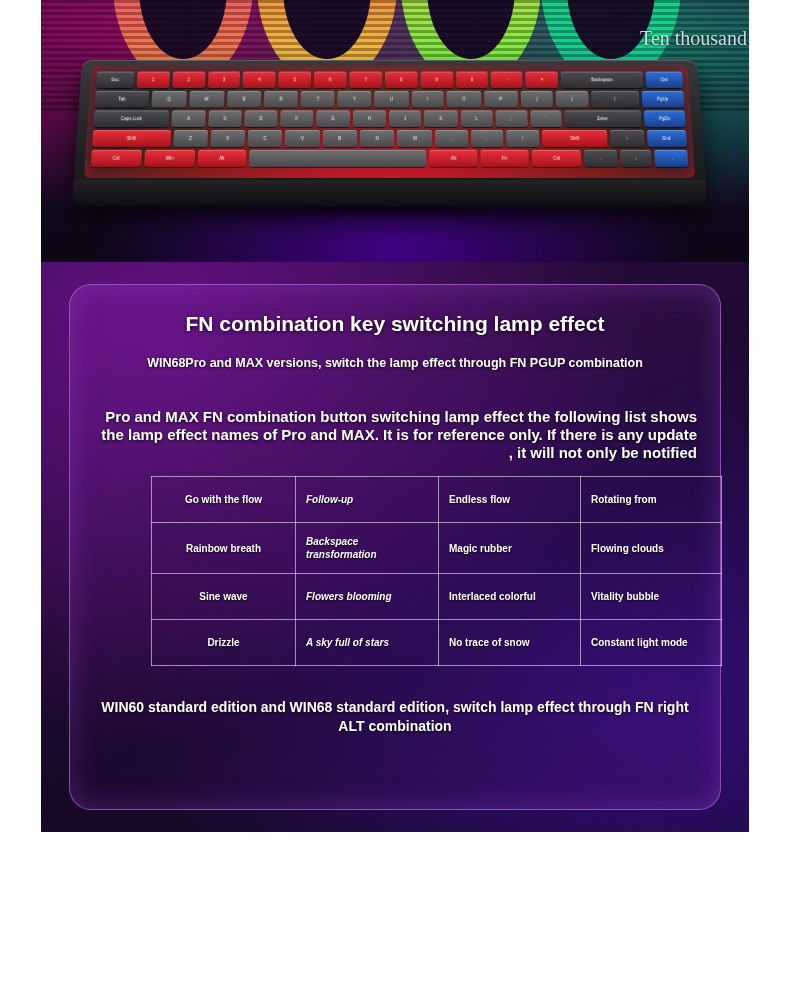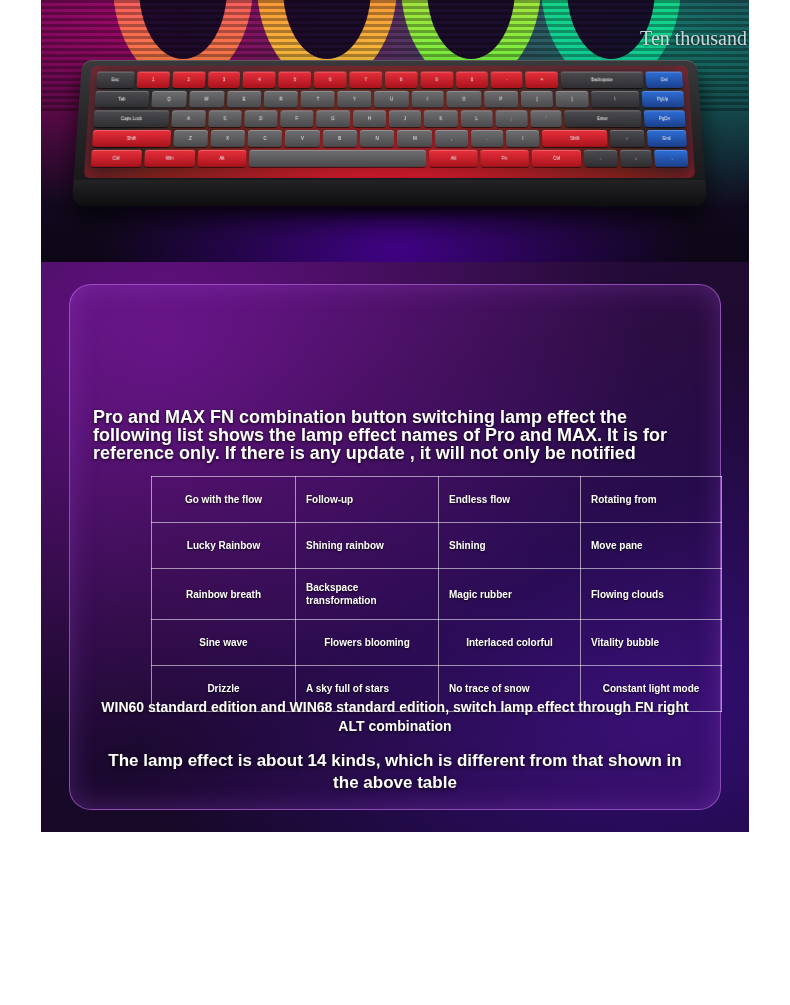--- a/index.html
+++ b/index.html
@@ -142,22 +142,22 @@
   .sub1, .sub2 {
     position: absolute; left: 0; right: 0; text-align: center;
     color: #ffffff; font-size: 12.5px; font-weight: bold;
     text-shadow: 0 1px 3px rgba(0,0,0,0.85);
   }
   .sub1 { top: 94px; }
   .sub2 { top: 122px; }
 
   .para {
     position: absolute; left: 52px; right: 52px; top: 146px;
-    text-align: left; color: #ffffff;
-    font-size: 18px; font-weight: bold; line-height: 18px;
+    text-align: right; color: #ffffff;
+    font-size: 15px; font-weight: bold; line-height: 18px;
     text-shadow: 0 1px 3px rgba(0,0,0,0.85);
   }
 
   
   table.effects {
     position: absolute;
     left: 110px; top: 214px;
     width: 570px;
     border-collapse: collapse;
     table-layout: fixed;
@@ -167,24 +167,24 @@
     color: #ffffff;
     font-size: 10px;
     font-weight: bold;
     padding: 12px 10px;
     height: 46px;
     vertical-align: middle;
     text-shadow: 0 1px 2px rgba(0,0,0,0.8);
     line-height: 13px;
   }
   td.c0 { width: 144px; text-align: center; }
-  td.c1 { width: 143px; text-align: left; }
+  td.c1 { width: 143px; text-align: left; font-style: italic; }
   td.c2 { width: 142px; text-align: left; }
   td.c3 { width: 141px; text-align: left; }
-  td.center { text-align: center; }
+  td.center { }
   td.dim { color: #b9b3c6; font-weight: bold; }
 
   .foot1 {
     position: absolute; left: 60px; right: 60px; top: 436px;
     text-align: center; color: #ffffff;
     font-size: 14px; font-weight: bold; line-height: 19px;
     text-shadow: 0 1px 3px rgba(0,0,0,0.85);
   }
   .foot2 {
     position: absolute; left: 60px; right: 60px; top: 488px;
@@ -317,35 +317,31 @@
       </div>
       <div class="kb-foot"></div>
     </div>
 
     <div class="hero-caption">Ten thousand</div>
   </div>
 
   <div class="panel-wrap">
     <div class="panel-border"></div>
 
+    <div class="panel-title">FN combination key switching lamp effect</div>
+    <div class="sub1">WIN68Pro and MAX versions, switch the lamp effect through FN PGUP combination</div>
     <div class="para">Pro and MAX FN combination button switching lamp effect the following list shows the lamp effect names of Pro and MAX. It is for reference only. If there is any update , it will not only be notified</div>
 
     <table class="effects">
       <tbody>
           <tr>
         <td class="c0">Go with the flow</td>
         <td class="c1">Follow-up</td>
         <td class="c2">Endless flow</td>
         <td class="c3">Rotating from</td>
-      </tr>
-      <tr>
-        <td class="c0">Lucky Rainbow</td>
-        <td class="c1">Shining rainbow</td>
-        <td class="c2">Shining</td>
-        <td class="c3">Move pane</td>
       </tr>
       <tr>
         <td class="c0">Rainbow breath</td>
         <td class="c1">Backspace transformation</td>
         <td class="c2">Magic rubber</td>
         <td class="c3">Flowing clouds</td>
       </tr>
       <tr>
         <td class="c0">Sine wave</td>
         <td class="c1 center">Flowers blooming</td>
@@ -355,16 +351,15 @@
       <tr>
         <td class="c0">Drizzle</td>
         <td class="c1">A sky full of stars</td>
         <td class="c2 dim">No trace of snow</td>
         <td class="c3 center">Constant light mode</td>
       </tr>
     </tbody>
       </table>
 
     <div class="foot1">WIN60 standard edition and WIN68 standard edition, switch lamp effect through FN right ALT combination</div>
-    <div class="foot2">The lamp effect is about 14 kinds, which is different from that shown in the above table</div>
   </div>
 
 </div>
 
 </body></html>

